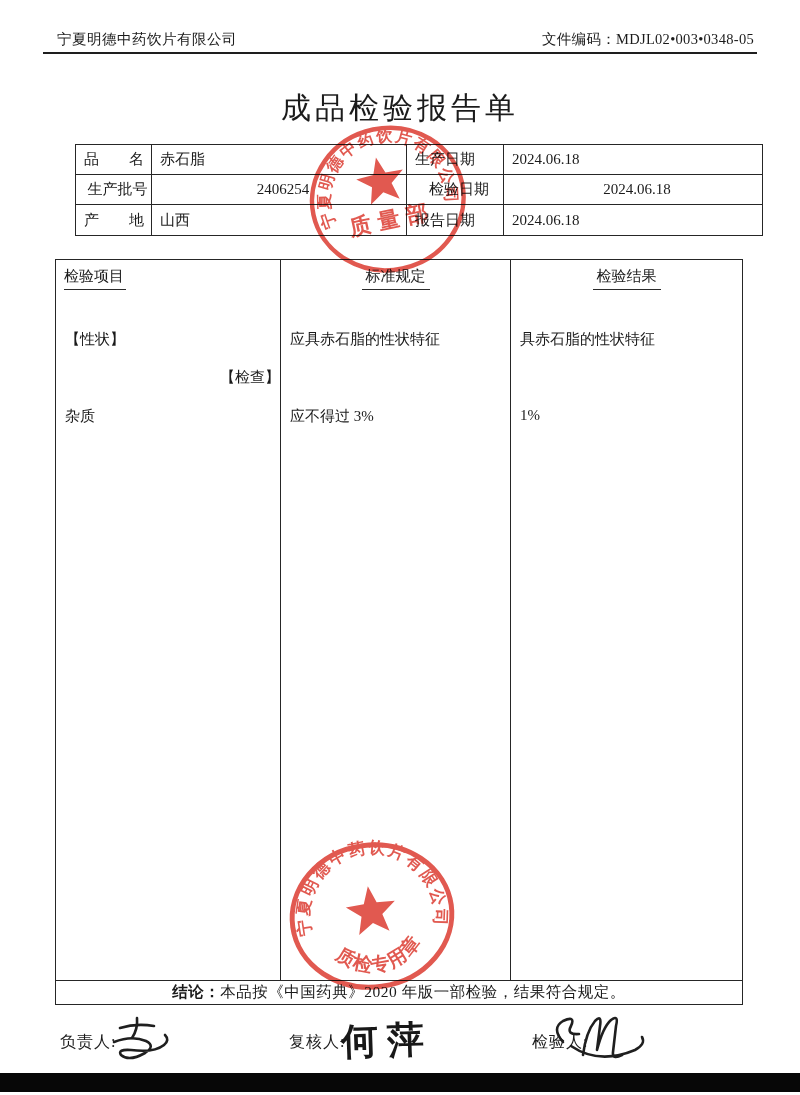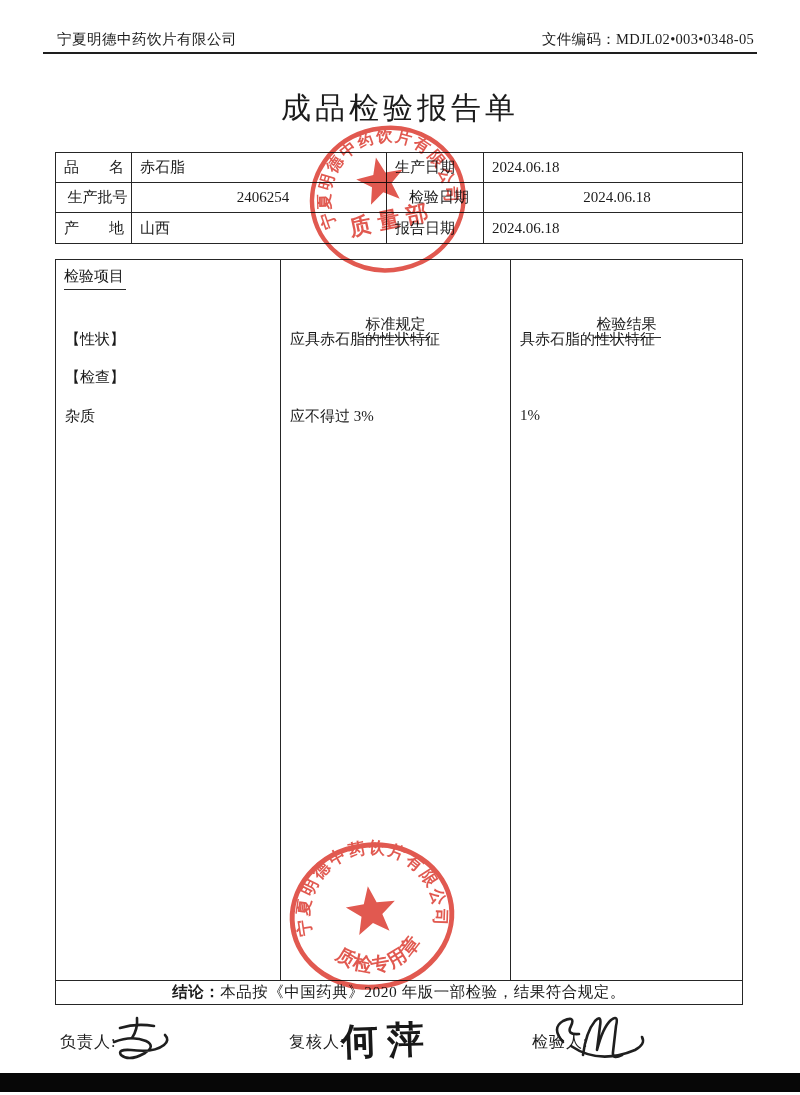--- a/index.html
+++ b/index.html
@@ -12,37 +12,37 @@
   .doc-header .company{position:absolute;left:14px;top:0;letter-spacing:.5px;}
   .doc-header .doccode{position:absolute;right:3px;top:0;letter-spacing:.3px;}
   .header-rule{position:absolute;left:43px;top:52px;width:714px;height:2px;background:#1e1e1e;}
   
   .title{position:absolute;left:0;top:88px;width:800px;text-align:center;
     font-size:30px;font-weight:normal;letter-spacing:4px;}
   
   table.tbl{position:absolute;left:55px;border-collapse:collapse;table-layout:fixed;}
   table.tbl td{border:1.5px solid #262626;font-size:15px;padding:0;vertical-align:middle;
     white-space:nowrap;overflow:hidden;}
-  table.info{top:152px;width:687px;}
+  table.info{top:144px;width:687px;margin-left:20px;}
   table.info td{padding-left:8px;}
   table.info tr.r1 td{height:29px;}
   table.info tr.r2 td{height:29px;text-align:center;}
   table.info tr.r3 td{height:30px;}
   table.info tr.r4 td{height:33px;}
   table.spec{top:259px;width:687px;padding-left:16px;}
   td.tall{vertical-align:top;height:720px;}
   .colbox{position:relative;height:720px;font-size:15px;}
   .colhead{position:absolute;top:7px;left:0;width:100%;}
   .colhead.left{text-align:left;padding-left:8px;}
   .colhead.center{text-align:center;}
   .u{display:inline-block;border-bottom:1.2px solid #2a2a2a;padding:0 2px 3px 0;}
-  .colhead.center .u{padding:0 4px 3px 4px;margin-top:48px;}
+  .colhead.center .u{padding:0 4px 3px 4px;}
   .line{position:absolute;left:0;width:100%;padding-left:9px;box-sizing:border-box;}
   .l1{top:70px;}
-  .l2{top:108px;}
+  .l2{top:108px;text-align:right;}
   .l3{top:147px;}
   tr.concl td{height:23px;text-align:center;font-size:15.5px;letter-spacing:.5px;}
   tr.concl b{font-weight:bold;}
   
   .sig-label{position:absolute;top:1032px;font-size:16px;letter-spacing:1px;}
   .lab-resp{left:60px;}
   .lab-rev{left:289px;}
   .lab-insp{left:496px;margin-left:36px;}
   .sig-svg{position:absolute;}
   .sig1{left:96px;top:1014px;}

